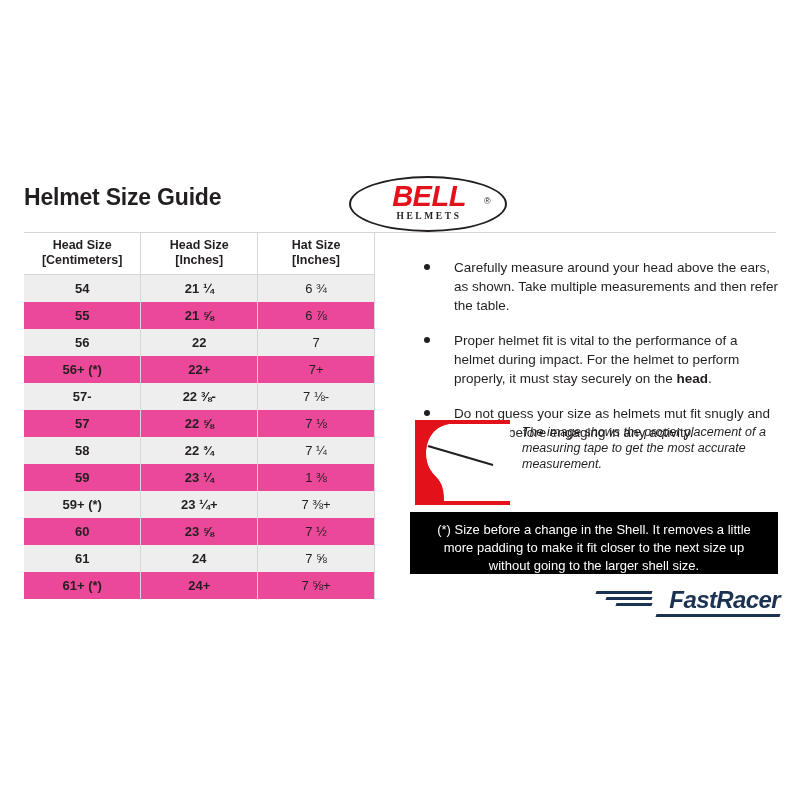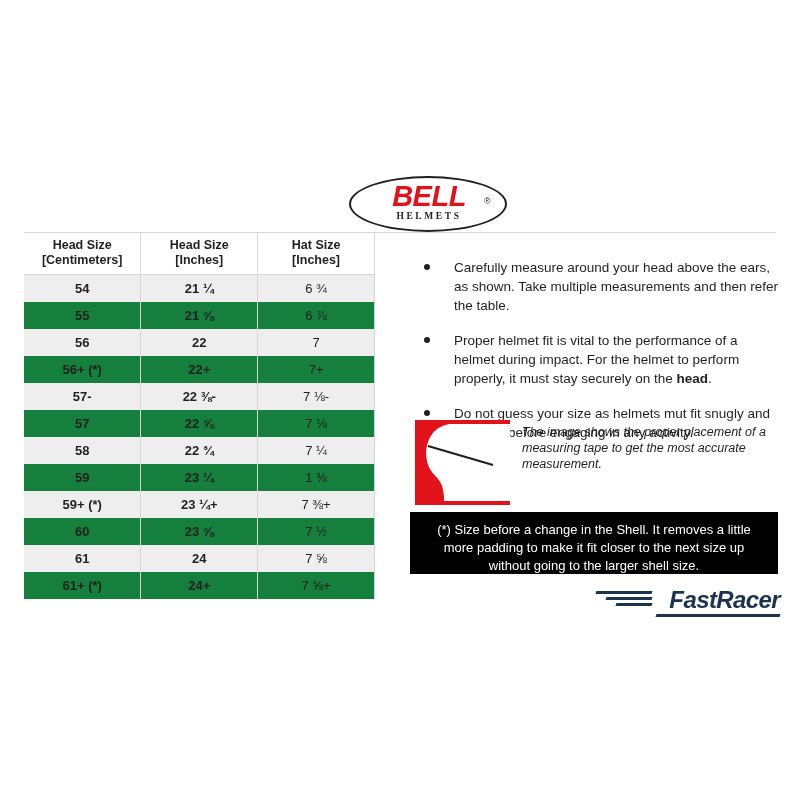--- a/index.html
+++ b/index.html
@@ -111,21 +111,21 @@
     background: #ffffff;
     border-bottom: 1px solid #d6d6d6;
   }
   .size-table td {
     text-align: center;
     padding: 6px 16px;
     height: 14px;
     border: none;
   }
   .size-table tr.odd td { background: #eeeeee; }
-  .size-table tr.even td { background: #15803d; }
+  .size-table tr.even td { background: #ec4899; }
   .size-table td.c0, .size-table td.c1 { font-weight: bold; font-size: 13px; }
   .size-table td.c2 { font-weight: normal; font-size: 13px; }
   .col0 { width: 117px; }
   .col1 { width: 117px; }
   .col2 { width: 117px; }
 
   
   .size-table th.s, .size-table td.s { border-left: 1px solid #d6d6d6; }
   .size-table th.e, .size-table td.e { border-right: 1px solid #d6d6d6; }
 
@@ -236,20 +236,21 @@
     background: #1b3250;
     transform: skewX(-18deg);
   }
 </style>
 </head>
 <body>
 
 <div id="page">
 
   <div class="header">
+    <div class="guide-title">Helmet Size Guide</div>
 
     <div class="bell-logo">
       <div class="bell-oval"></div>
       <div class="bell-word">BELL</div>
       <div class="bell-reg">®</div>
       <div class="bell-sub">HELMETS</div>
     </div>
   </div>
   <div class="header-rule"></div>
 

